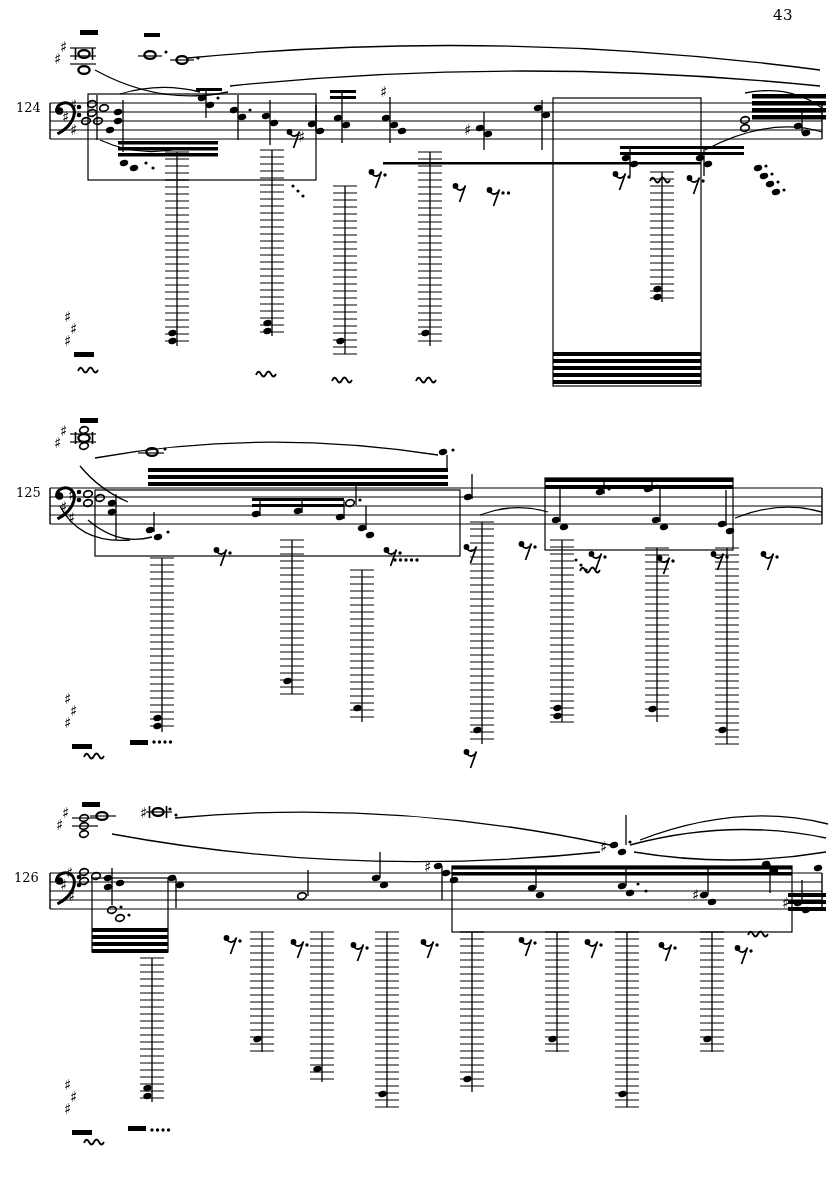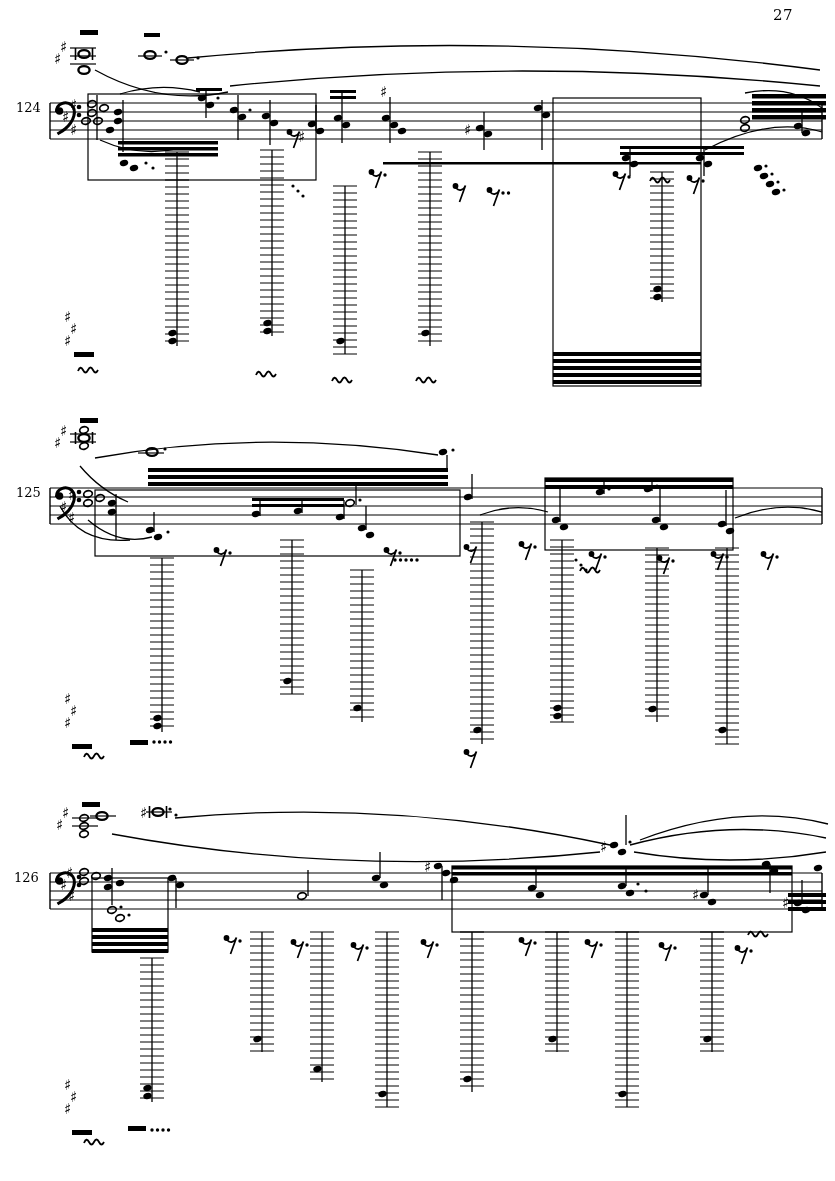--- a/index.html
+++ b/index.html
@@ -7,21 +7,21 @@
         font-family:"DejaVu Serif",serif;color:#000;}
   .page-number{position:absolute;top:6px;right:42px;font-size:15px;letter-spacing:.5px;}
   svg.score{position:absolute;left:0;top:0;}
   .mnum{font:13px "DejaVu Serif",serif;fill:#000;}
   .sharp{font:15px "DejaVu Sans",sans-serif;fill:#000;}
 </style>
 </head>
 <body>
 
 <div class="page">
-  <div class="page-number">27</div>
+  <div class="page-number">43</div>
   <svg id="score" class="score" width="835" height="1181" viewBox="0 0 835 1181">
     <defs>
       <g id="bassclef">
         <circle cx="5.5" cy="11" r="3.8" fill="#000"></circle>
         <path d="M2.5,12 C2,3.5 12,0.5 17.5,5 C23,10 20.5,21 11,29 C8,31.5 5,33 3.5,34" fill="none" stroke="#000" stroke-width="3"></path>
         <circle cx="25" cy="7" r="2.3" fill="#000"></circle>
         <circle cx="25" cy="15" r="2.3" fill="#000"></circle>
       </g>
       <g id="rest8">
         <circle cx="3.5" cy="4" r="2.9" fill="#000"></circle>

